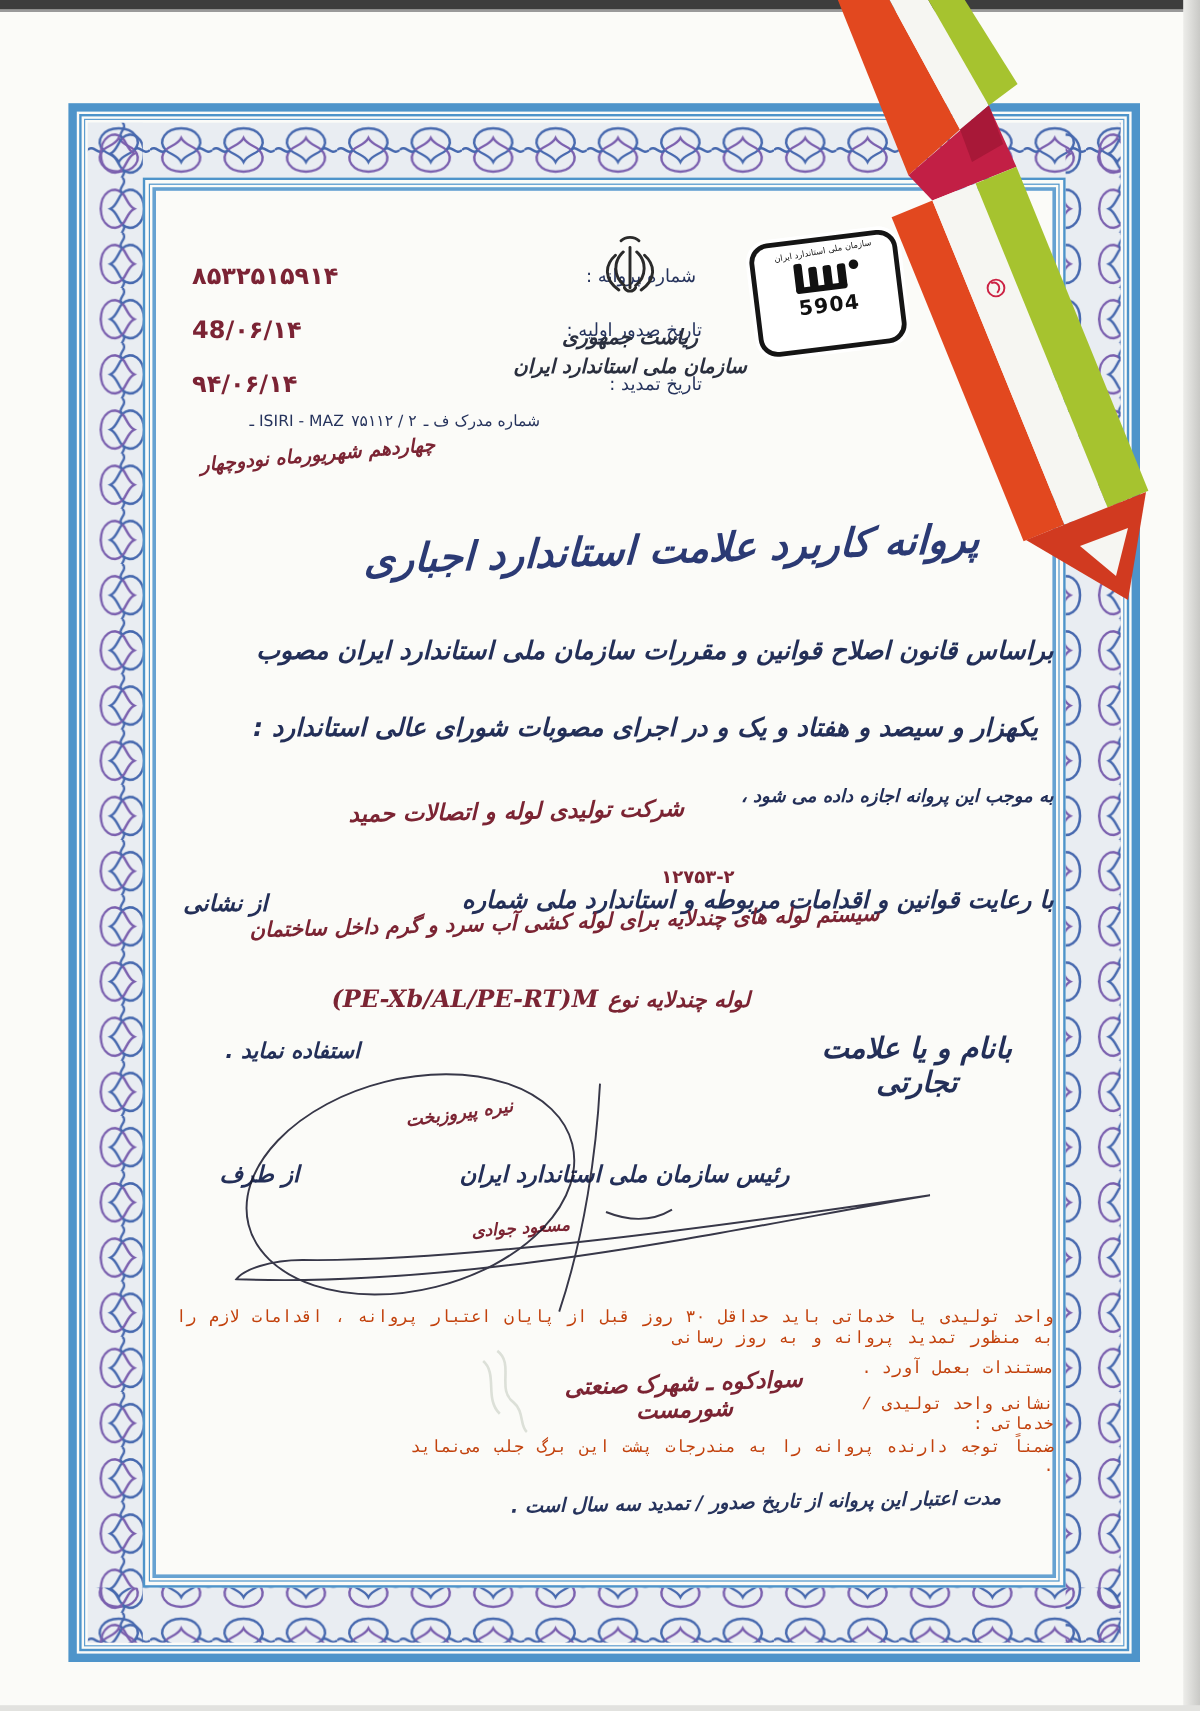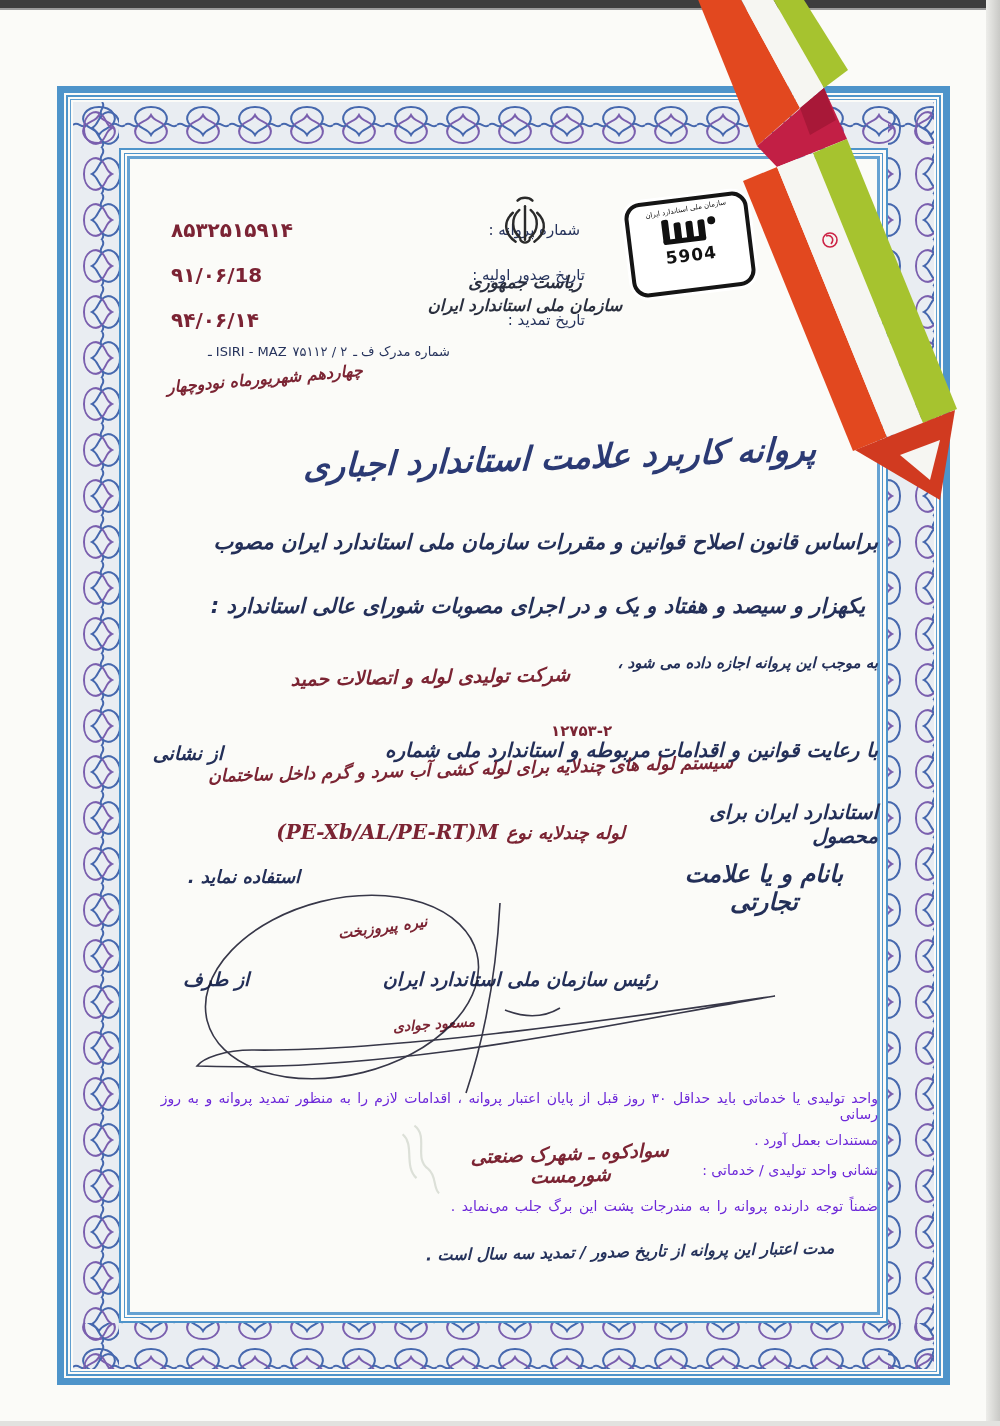--- a/index.html
+++ b/index.html
@@ -31,40 +31,40 @@
   .fl2 { left:66px;  top:95px;  width:875px; height:1281px; border-width:2px; }
   .fl3 { left:70px;  top:99px;  width:867px; height:1273px; border-width:1px; border-color:#5f9ed0; }
   .fl4 { left:119px; top:148px; width:769px; height:1175px; border-width:2px; }
   .fl5 { left:124px; top:153px; width:759px; height:1165px; border-width:1px; }
   .fl6 { left:127px; top:156px; width:753px; height:1159px; border-width:3px; border-color:#66a2d2; }
   .band-svg { left:73px; top:102px; }
 
   
   .hdr-row { display:flex; direction:rtl; justify-content:space-between; align-items:center; }
   .hdr-label { font-size:15px; color:#26335c; }
-  .hdr-value { font-size:20px; font-weight:bold; color:#7b2334; letter-spacing:2px;margin-left:11px; }
+  .hdr-value { font-size:20px; font-weight:bold; color:#7b2334; letter-spacing:2px; }
   .doc-number { display:flex; direction:rtl; gap:6px; font-size:13px; color:#26335c; align-items:center; }
 
   .org-block { display:flex; flex-direction:column; align-items:center; }
   .org-line1 { font-size:17px; font-style:italic; font-weight:bold; color:#2a2f3e; margin-top:18px; }
   .org-line2 { font-size:16.5px; font-style:italic; font-weight:bold; color:#2a2f3e; margin-top:4px; white-space:nowrap; }
 
   
   .isiri { left:628px; top:197px; width:124px; height:95px; transform:rotate(-7deg);
     background:#ffffff; border:4px solid #151515; border-radius:16px;
     box-shadow:0 0 0 3px #ffffff; display:flex; flex-direction:column; align-items:center; }
   .isiri-orgtext { font-size:7px; color:#111; margin-top:4px; transform:rotate(-3deg); white-space:nowrap; }
   .isiri-number { font-size:17px; font-weight:bold; color:#111; letter-spacing:1px; margin-top:-2px; }
 
   
   .hand-date { font-size:16px; transform:rotate(-5deg); }
   .title { font-size:33px; color:#2b3a74; text-align:center; transform:rotate(-2deg) skewX(-4deg); white-space:nowrap; }
   .b1 { font-size:21px; text-align:right; }
   .b2 { font-size:15px; text-align:right; }
-  .small-print { font-size:14px; color:#6d28d9; }
+  .small-print { font-size:14px; color:#c2410c;font-family:Liberation Mono, monospace; }
 
   .sig-name { font-size:15px; transform:rotate(-8deg); }
   .sig-name2 { font-size:14px; transform:rotate(-4deg); }
   .onbehalf-row { display:flex; direction:rtl; justify-content:space-between; font-size:19px; }
 
   .validity { font-size:16px; text-align:center; transform:rotate(-1deg); }
 
   svg { display:block; }
 </style>
 </head>
@@ -111,21 +111,21 @@
   <div class="abs fl fl4"></div>
   <div class="abs fl fl5"></div>
   <div class="abs fl fl6"></div>
 
   <div class="abs hdr-row" style="left:160px;top:218px;width:420px;">
     <span class="hdr-label">شماره پروانه :</span>
     <span class="hdr-value ltr">۸۵۳۲۵۱۵۹۱۴</span>
   </div>
   <div class="abs hdr-row" style="left:160px;top:263px;width:425px;">
     <span class="hdr-label">تاریخ صدور اولیه :</span>
-    <span class="hdr-value ltr">۹۱/۰۶/18</span>
+    <span class="hdr-value ltr">48/۰۶/۱۴</span>
   </div>
   <div class="abs hdr-row" style="left:160px;top:308px;width:425px;">
     <span class="hdr-label">تاریخ تمدید :</span>
     <span class="hdr-value ltr">۹۴/۰۶/۱۴</span>
   </div>
   <div class="abs doc-number" style="left:160px;top:344px;width:290px;">
     <span>شماره مدرک ف ـ</span>
     <span class="ltr">۷۵۱۱۲ / ۲</span>
     <span class="ltr" style="">ـ ISIRI - MAZ</span>
   </div>
@@ -194,21 +194,20 @@
   <div class="abs rtl hand" style="left:225px;top:666px;width:345px;font-size:19px;transform:rotate(-1deg);">شرکت تولیدی لوله و اتصالات حمید</div>
 
   <div class="abs" style="left:133px;top:730px;width:745px;height:55px;">
     <div class="abs rtl callig ink" style="right:0;top:8px;width:560px;font-size:20px;text-align:right;">با رعایت قوانین و اقدامات مربوطه و استاندارد ملی شماره</div>
     <div class="abs ltr maroon" style="left:418px;top:-8px;font-size:15px;font-weight:bold;">۱۲۷۵۳-۲</div>
     <div class="abs rtl callig ink" style="left:0;top:12px;width:90px;font-size:19px;">از نشانی</div>
   </div>
 
   <div class="abs rtl hand" style="left:133px;top:760px;width:600px;font-size:17.5px;transform:rotate(-1.5deg);text-align:right;">سیستم لوله های چندلایه برای لوله کشی آب سرد و گرم داخل ساختمان</div>
 
-  <div class="abs rtl callig ink" style="left:640px;top:800px;width:238px;font-size:20px;text-align:right;">استاندارد ایران برای محصول</div>
 
   <div class="abs" style="left:155px;top:820px;width:470px;display:flex;direction:rtl;gap:8px;align-items:baseline;">
     <span class="rtl hand" style="font-size:18px;">لوله چندلایه نوع</span>
     <span class="ltr maroon" style="font-family:'DejaVu Serif',serif;font-weight:bold;font-style:italic;font-size:20px;">(PE-Xb/AL/PE-RT)M</span>
   </div>
 
   <div class="abs rtl callig ink" style="left:650px;top:860px;width:228px;font-size:24px;text-align:center;">بانام و یا علامت تجارتی</div>
   <div class="abs rtl callig ink" style="left:160px;top:866px;width:140px;font-size:18px;">استفاده نماید .</div>
 
   <div class="abs rtl hand sig-name" style="left:288px;top:922px;width:140px;">نیره پیروزبخت</div>

